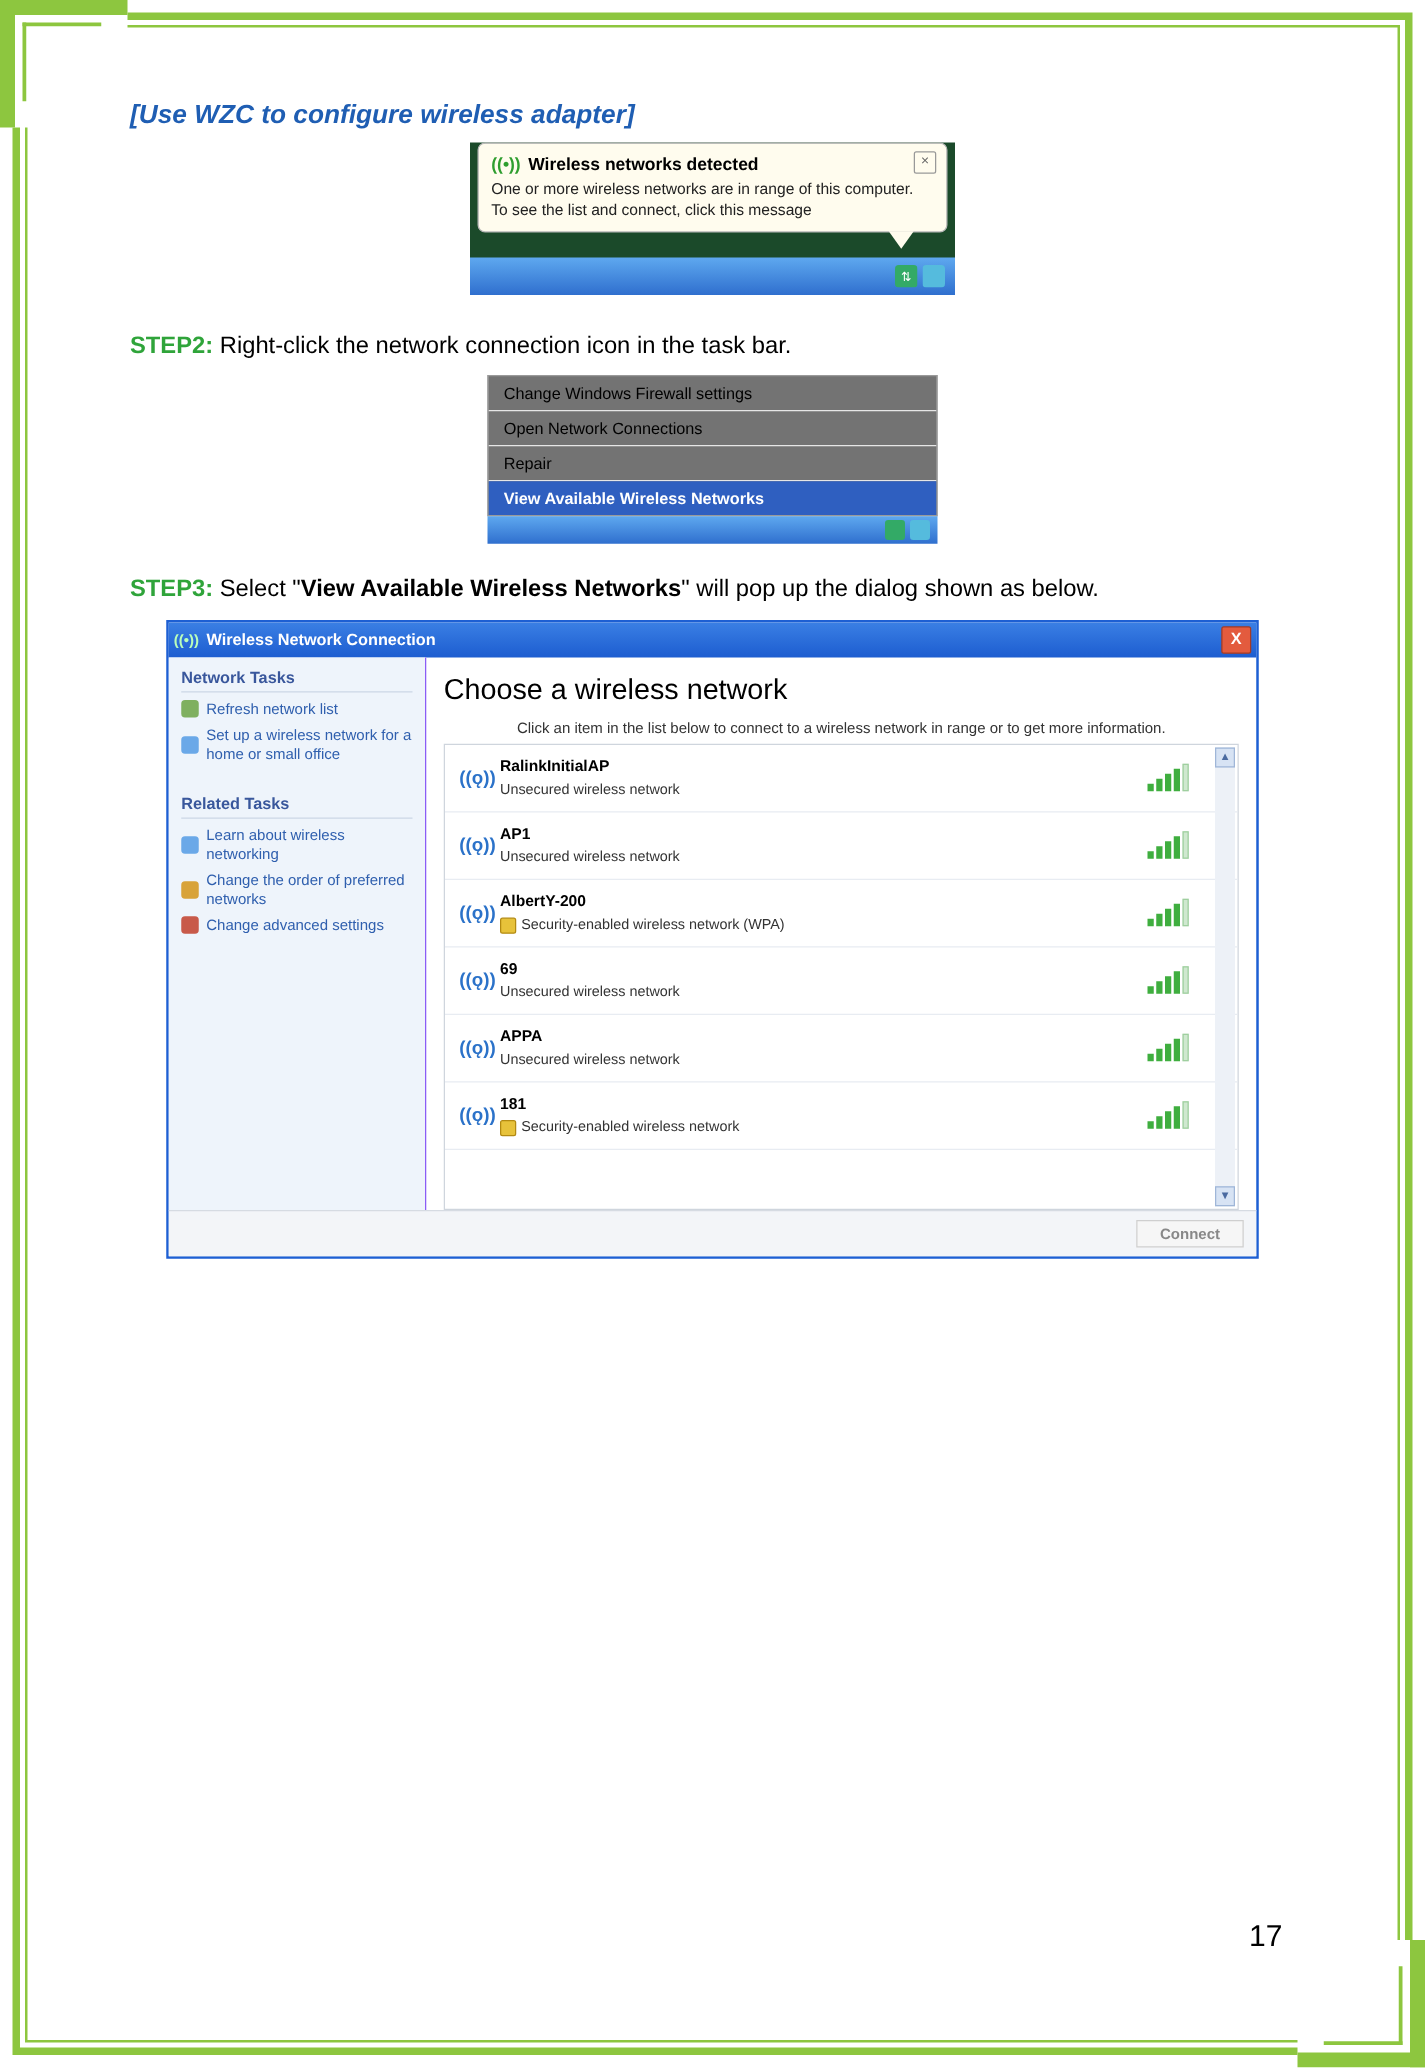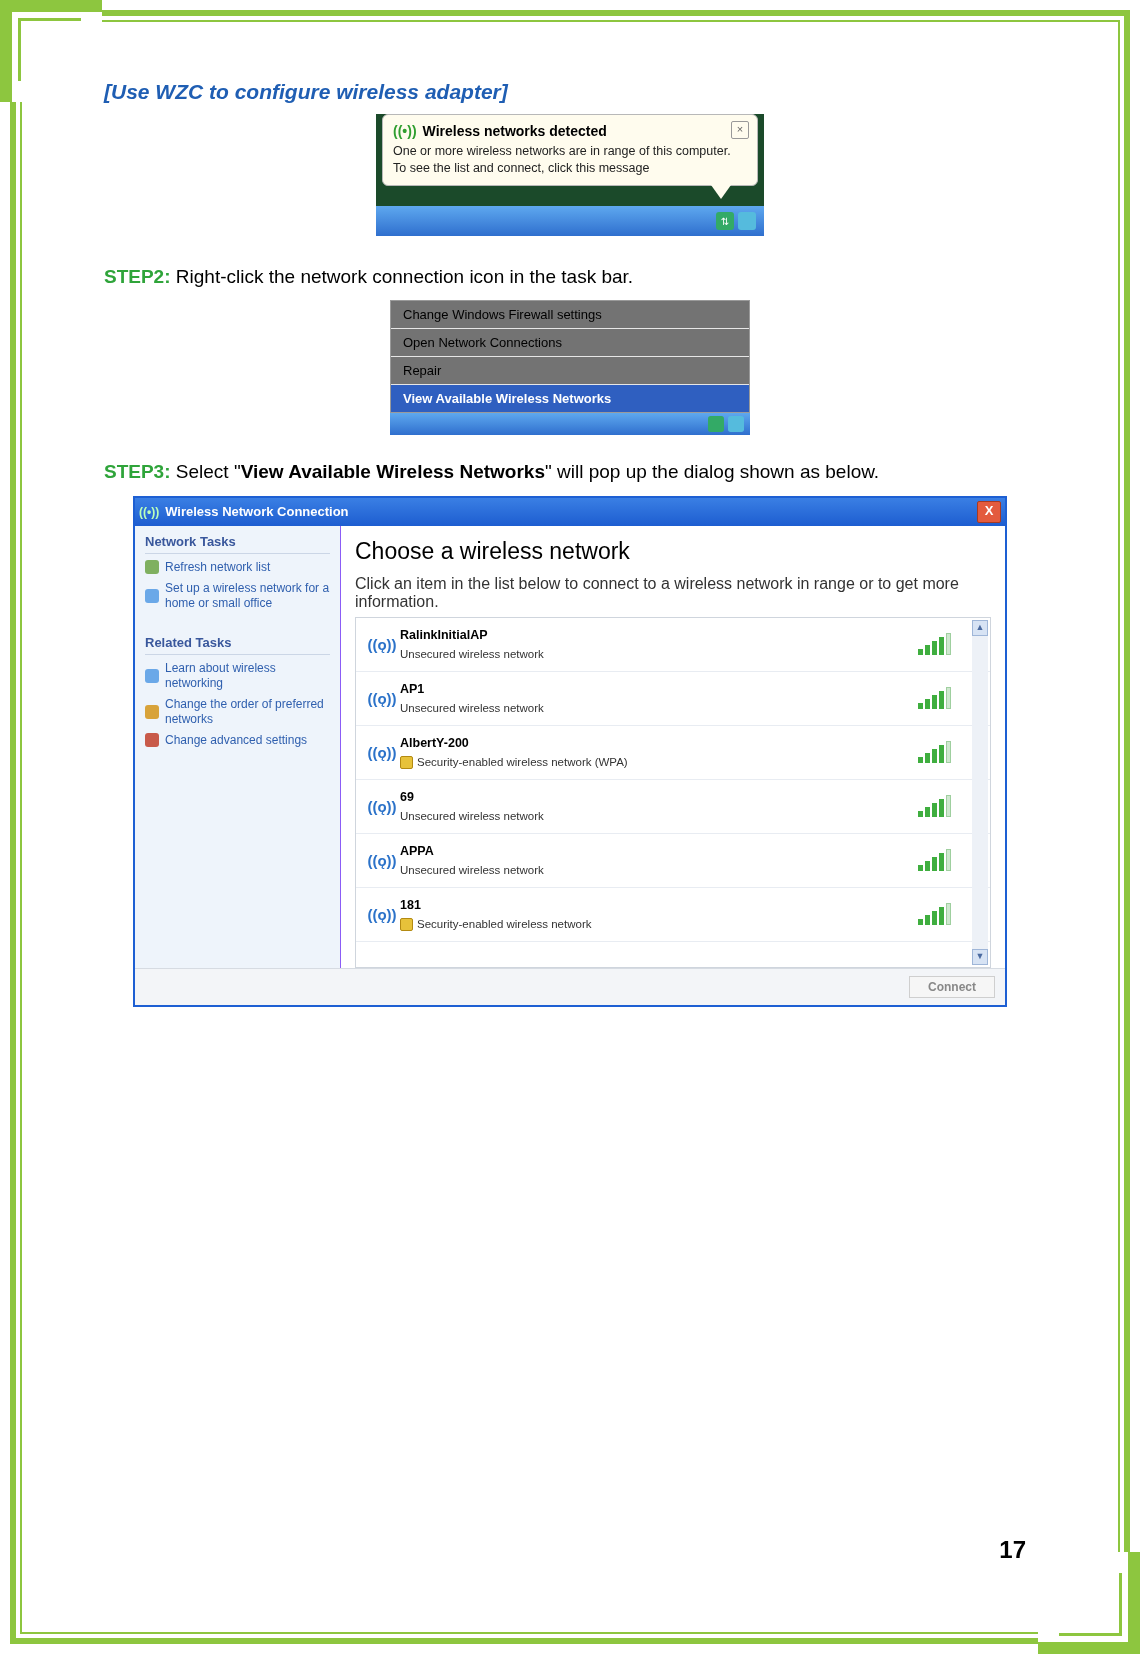--- a/index.html
+++ b/index.html
@@ -10,21 +10,21 @@
   .corner{position:absolute;width:90px;height:90px;border:12px solid #8dc63f;background:#fff;}
   .corner.tl{top:0;left:0;border-right:none;border-bottom:none;}
   .corner.br{bottom:0;right:0;border-left:none;border-top:none;}
   .corner.tl::after,.corner.br::after{content:"";position:absolute;width:60px;height:60px;border:3px solid #8dc63f;}
   .corner.tl::after{top:6px;left:6px;border-right:none;border-bottom:none;}
   .corner.br::after{bottom:6px;right:6px;border-left:none;border-top:none;}
   .content{position:absolute;top:80px;left:104px;right:104px;bottom:80px;}
   .heading{font-weight:bold;font-style:italic;color:#1f5eb3;font-size:21px;margin-bottom:10px;}
   .step-line{font-size:19px;line-height:1.4;margin:6px 0 10px;}
   .step-label{font-weight:bold;color:#2fa43a;}
-  .page-num{position:absolute;bottom:10px;right:10px;font-weight:bold;font-size:24px;margin-top:25px;}
+  .page-num{position:absolute;bottom:10px;right:10px;font-weight:normal;font-size:24px;margin-top:25px;}
 
   
   .shot1{width:388px;margin:8px auto 28px;background:#1b4a2a;padding:0;}
   .balloon{position:relative;margin:6px 6px 0 6px;background:#fffcee;border:1px solid #b8b8b8;border-radius:6px;padding:8px 10px;}
   .balloon .title-row{display:flex;align-items:center;font-weight:bold;font-size:14px;}
   .balloon .title-row .wicon{color:#2f9e2f;font-weight:bold;margin-right:6px;}
   .balloon .close{position:absolute;top:6px;right:8px;width:16px;height:16px;border:1px solid #999;color:#666;font-size:11px;line-height:14px;text-align:center;border-radius:2px;}
   .balloon .body{font-size:12.5px;color:#222;margin-top:4px;line-height:1.35;}
   .balloon .tail{position:absolute;bottom:-14px;right:26px;width:0;height:0;border-left:10px solid transparent;border-right:10px solid transparent;border-top:14px solid #fffcee;}
   .taskbar1{height:30px;background:linear-gradient(#5ea8ef,#2f6fce);display:flex;justify-content:flex-end;align-items:center;padding-right:8px;margin-top:20px;}
@@ -48,21 +48,21 @@
   .side{width:205px;background:#eef4fb;border-right:1px solid #8b5cf6;font-size:12px;}
   .side-group{padding:8px 10px 10px;}
   .side-head{color:#39579c;font-weight:bold;font-size:13px;border-bottom:1px solid #cbd6e6;padding-bottom:4px;margin-bottom:6px;}
   .side-link{color:#2f5fae;display:flex;align-items:center;gap:6px;margin:6px 0;line-height:1.25;}
   .side-link .ico{width:14px;height:14px;flex:0 0 14px;border-radius:3px;background:#7fb060;}
   .side-link .ico.b{background:#d8a33a;}
   .side-link .ico.c{background:#6aa8e8;}
   .side-link .ico.r{background:#c85a4a;}
   .main{flex:1;padding:12px 14px 0;display:flex;flex-direction:column;}
   .main h2{font-family:Arial;font-weight:normal;font-size:23px;margin:0 0 10px;}
-  .main .hint{font-size:16px;color:#333;margin-bottom:6px;}
+  .main .hint{font-size:12px;color:#333;margin-bottom:6px;text-align:center;}
   .netlist{border:1px solid #cfd5dd;flex:1;overflow:hidden;position:relative;background:#fff;}
   .net{display:flex;align-items:center;padding:4px 26px 4px 8px;border-bottom:1px solid #e8ecf2;height:54px;box-sizing:border-box;}
   .net .ant{width:36px;text-align:center;color:#2b72c9;font-weight:bold;font-size:15px;}
   .net .info{flex:1;}
   .net .name{font-weight:bold;font-size:12.5px;}
   .net .desc{font-size:11.5px;color:#333;margin-top:6px;display:flex;align-items:center;gap:4px;}
   .net .lock{width:11px;height:11px;background:#e7c23a;border:1px solid #b38a12;border-radius:2px;}
   .net .sig{width:46px;display:flex;align-items:flex-end;gap:2px;height:22px;}
   .net .sig span{display:block;width:5px;background:#3fae3f;}
   .net .sig span:nth-child(1){height:6px}

